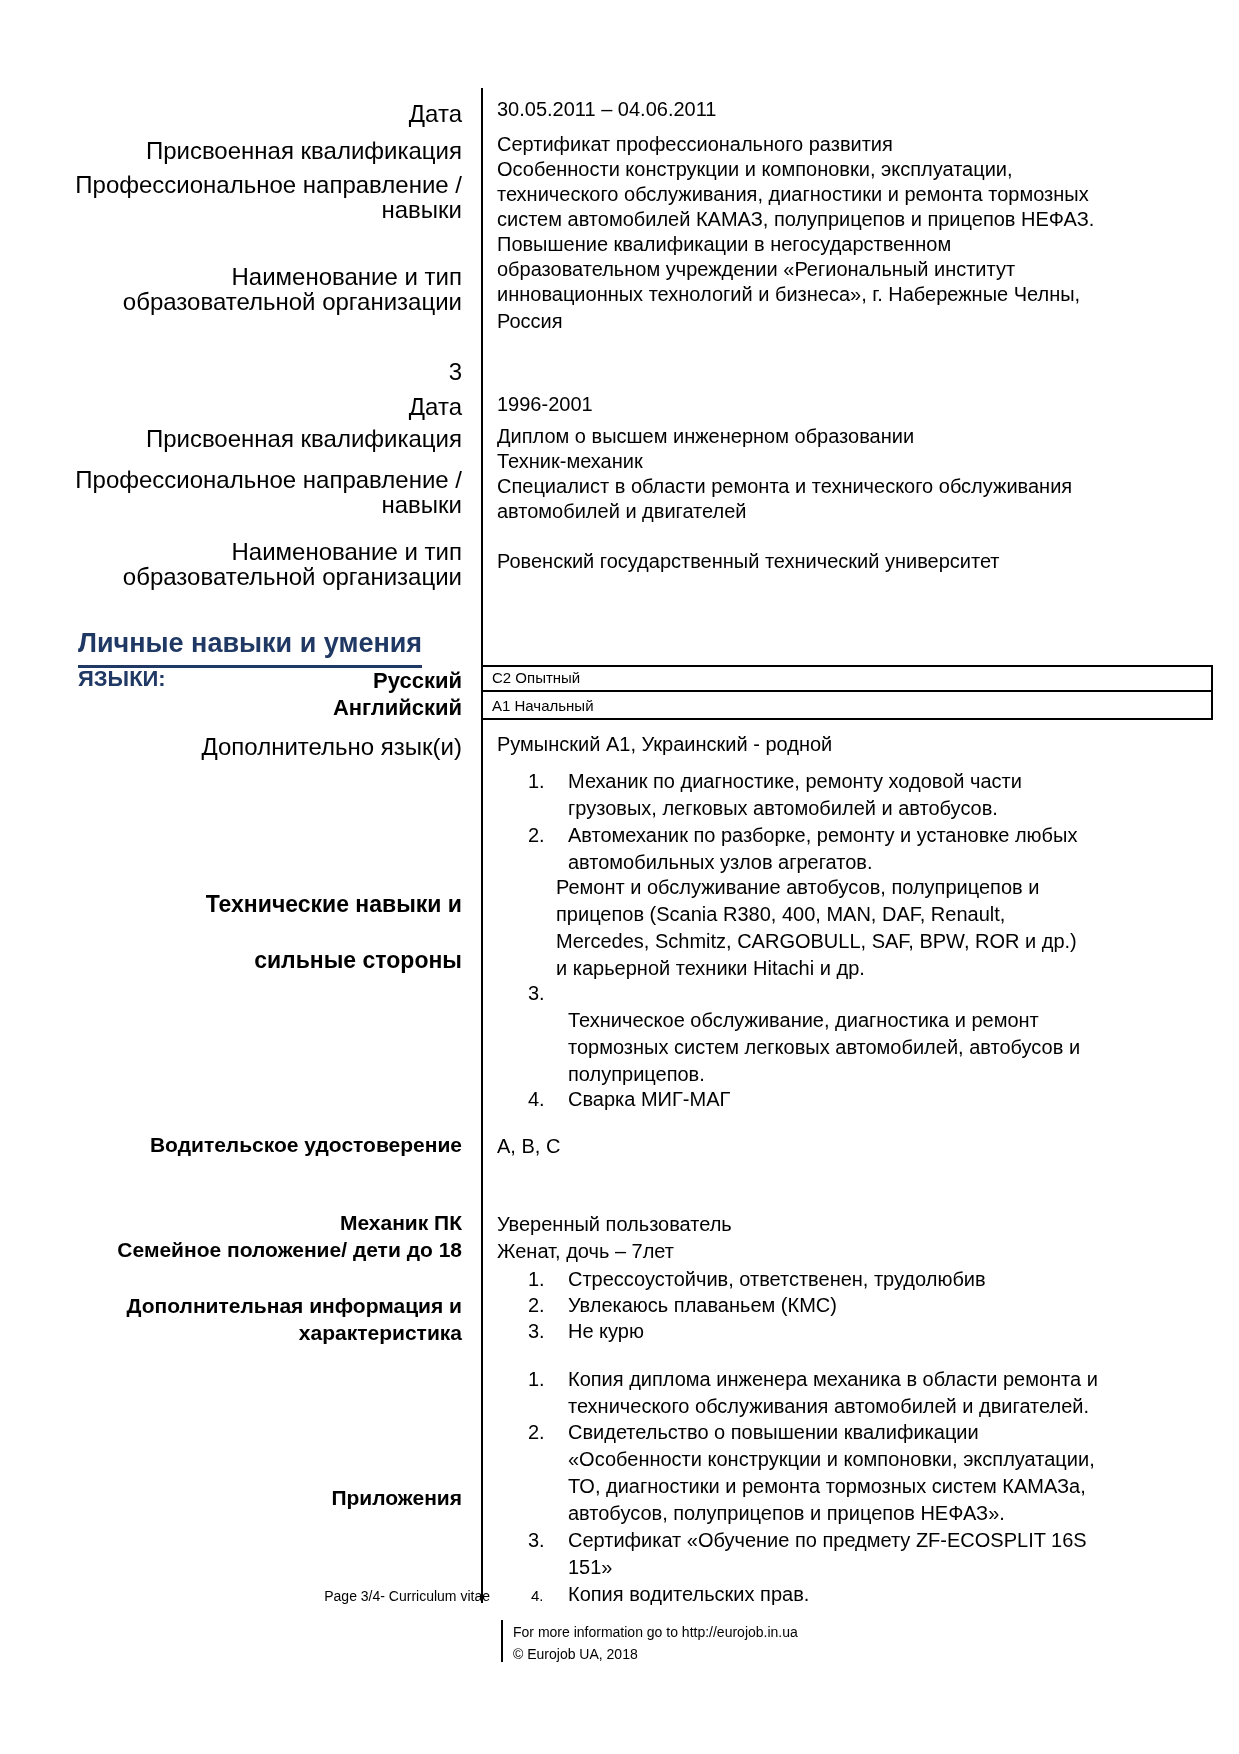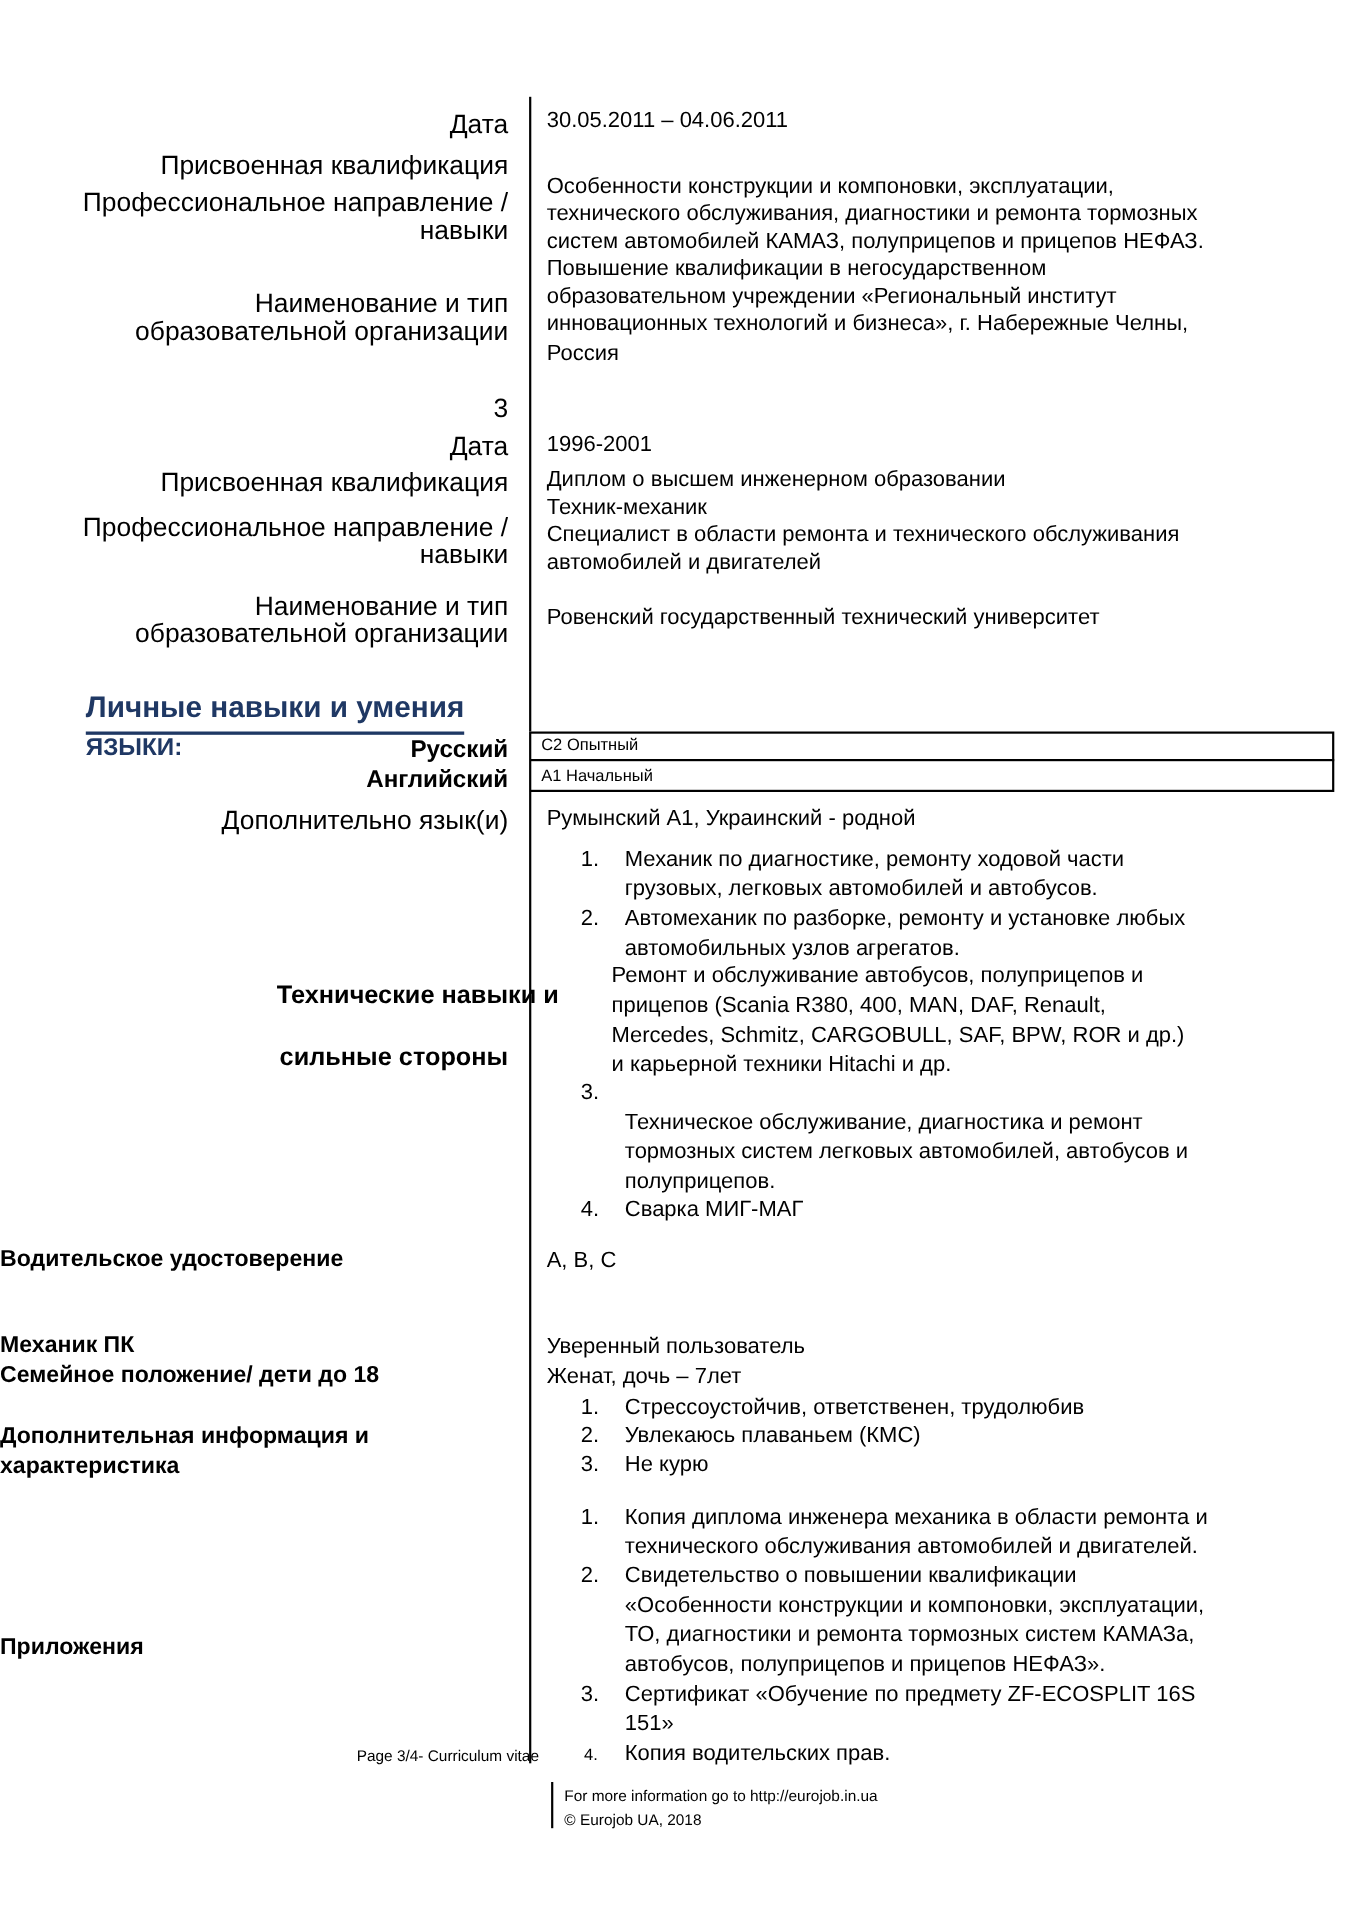--- a/index.html
+++ b/index.html
@@ -1,21 +1,21 @@
 <!DOCTYPE html>
 <html style="--accent: #1F3864;"><head>
 <meta charset="utf-8">
 <style>
   html,body{margin:0;padding:0;background:#ffffff;}
   #page{position:relative;width:1239px;height:1754px;background:#ffffff;overflow:hidden;
         font-family:"Liberation Sans","DejaVu Sans",sans-serif;color:#000;}
   .t{position:absolute;white-space:nowrap;line-height:1.15;}
   
   .lab{left:0;width:462px;text-align:right;font-size:24px;}
-  .labB{left:0;width:462px;font-size:21px;font-weight:bold;}
+  .labB{left:0;width:462px;text-align:right;font-size:21px;font-weight:bold;}
   .labT{left:0;width:462px;text-align:right;font-size:23px;font-weight:bold;}
   .labL{left:0;width:462px;text-align:right;font-size:22px;font-weight:bold;}
   
   .val{left:497px;font-size:20px;}
   .num{left:528px;font-size:20px;}
   .numSm{left:531px;font-size:15px;}
   .li{left:568px;font-size:20px;}
   .cont{left:556px;font-size:20px;}
   
   .heading{left:78px;font-size:27px;font-weight:bold;color:var(--accent,#1F3864);
@@ -33,20 +33,21 @@
 <body>
 
 <div id="page">
   <div class="vrule" id="divider-main" style="left:481px;top:88px;height:1515px;"></div>
   <div class="langbox" style="top:665px;height:27px;"></div>
   <div class="langbox" style="top:690px;height:30px;"></div>
   <div class="vrule" id="divider-footer" style="left:501px;top:1620px;height:42px;"></div>
 <div class="t lab" style="top: 100px;">Дата</div>
     <div class="t val" style="top: 98px;">30.05.2011 – 04.06.2011</div>
     <div class="t lab" style="top: 137px;">Присвоенная квалификация</div>
+    <div class="t val" style="top: 133px;">Сертификат профессионального развития</div>
     <div class="t lab" style="top: 171px;">Профессиональное направление /</div>
     <div class="t lab" style="top: 196px;">навыки</div>
     <div class="t val" style="top: 158px;">Особенности конструкции и компоновки, эксплуатации,</div>
     <div class="t val" style="top: 183px;">технического обслуживания, диагностики и ремонта тормозных</div>
     <div class="t val" style="top: 208px;">систем автомобилей КАМАЗ, полуприцепов и прицепов НЕФАЗ.</div>
     <div class="t lab" style="top: 263px;">Наименование и тип</div>
     <div class="t lab" style="top: 288px;">образовательной организации</div>
     <div class="t val" style="top: 233px;">Повышение квалификации в негосударственном</div>
     <div class="t val" style="top: 258px;">образовательном учреждении «Региональный институт</div>
     <div class="t val" style="top: 283px;">инновационных технологий и бизнеса», г. Набережные Челны,</div>
@@ -65,21 +66,21 @@
     <div class="t lab" style="top: 563px;">образовательной организации</div>
     <div class="t val" style="top: 550px;">Ровенский государственный технический университет</div>
     <div class="t heading" style="top: 628px;">Личные навыки и умения</div>
     <div class="t langHead" style="top: 666px;">ЯЗЫКИ:</div>
     <div class="t labL" style="top: 668px;">Русский</div>
     <div class="t boxText" style="top: 669px;">C2 Опытный</div>
     <div class="t labL" style="top: 695px;">Английский</div>
     <div class="t boxText" style="top: 697px;">A1 Начальный</div>
     <div class="t lab" style="top: 733px;">Дополнительно язык(и)</div>
     <div class="t val" style="top: 733px;">Румынский A1, Украинский - родной</div>
-    <div class="t labT" style="top: 891px; margin-left: 46px;">Технические навыки и</div>
+    <div class="t labT" style="top: 891px;">Технические навыки и</div>
     <div class="t labT" style="top: 947px;">сильные стороны</div>
     <div class="t labB" style="top: 1133px;">Водительское удостоверение</div>
     <div class="t val" style="top: 1135px;">A, B, C</div>
     <div class="t labB" style="top: 1211px;">Механик ПК</div>
     <div class="t val" style="top: 1213px;">Уверенный пользователь</div>
     <div class="t labB" style="top: 1238px;">Семейное положение/ дети до 18</div>
     <div class="t val" style="top: 1240px;">Женат, дочь – 7лет</div>
     <div class="t labB" style="top: 1294px;">Дополнительная информация и</div>
     <div class="t labB" style="top: 1321px;">характеристика</div>
     <div class="t labB" style="top: 1486px;">Приложения</div>

